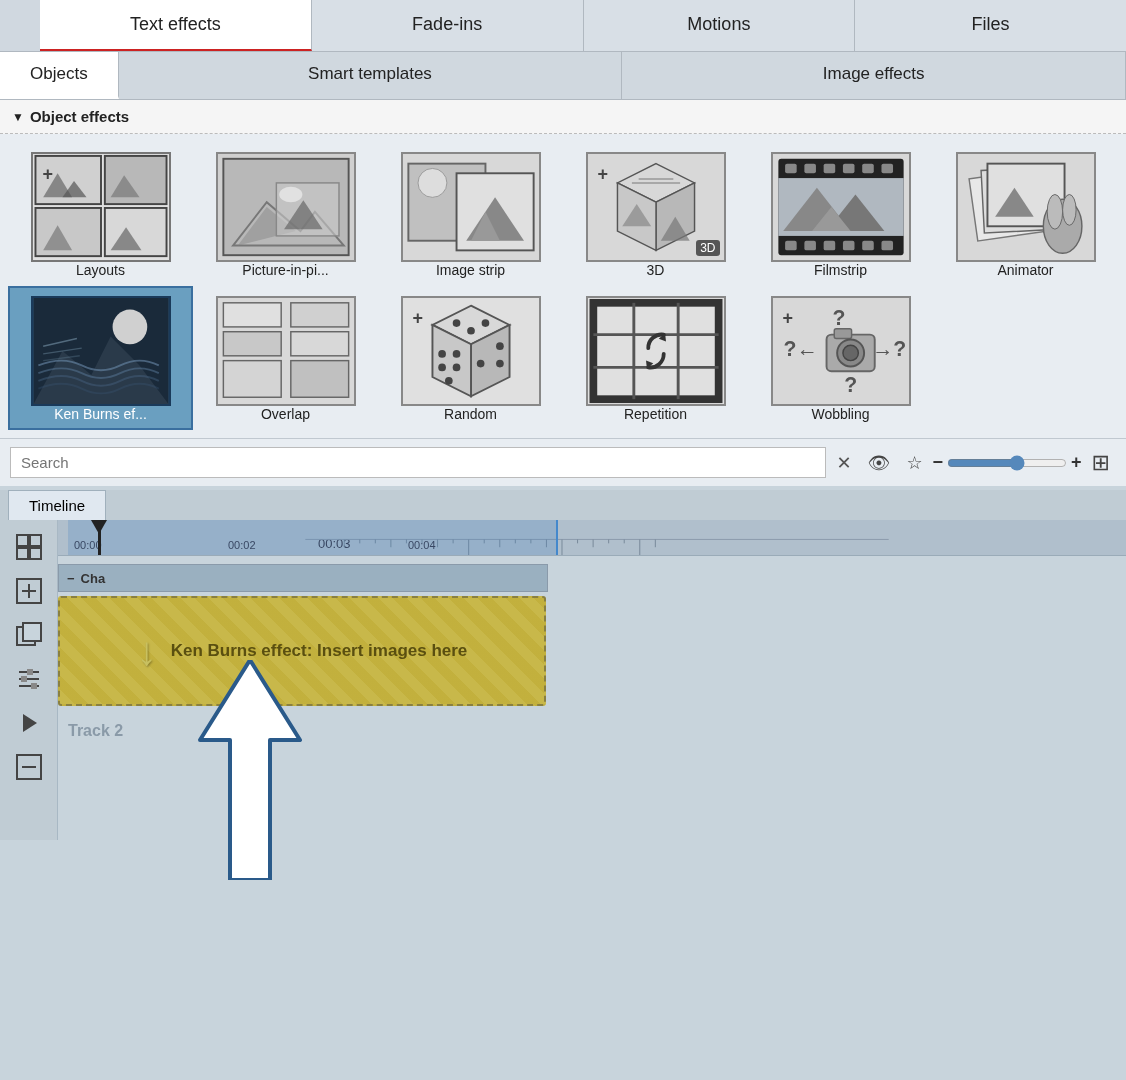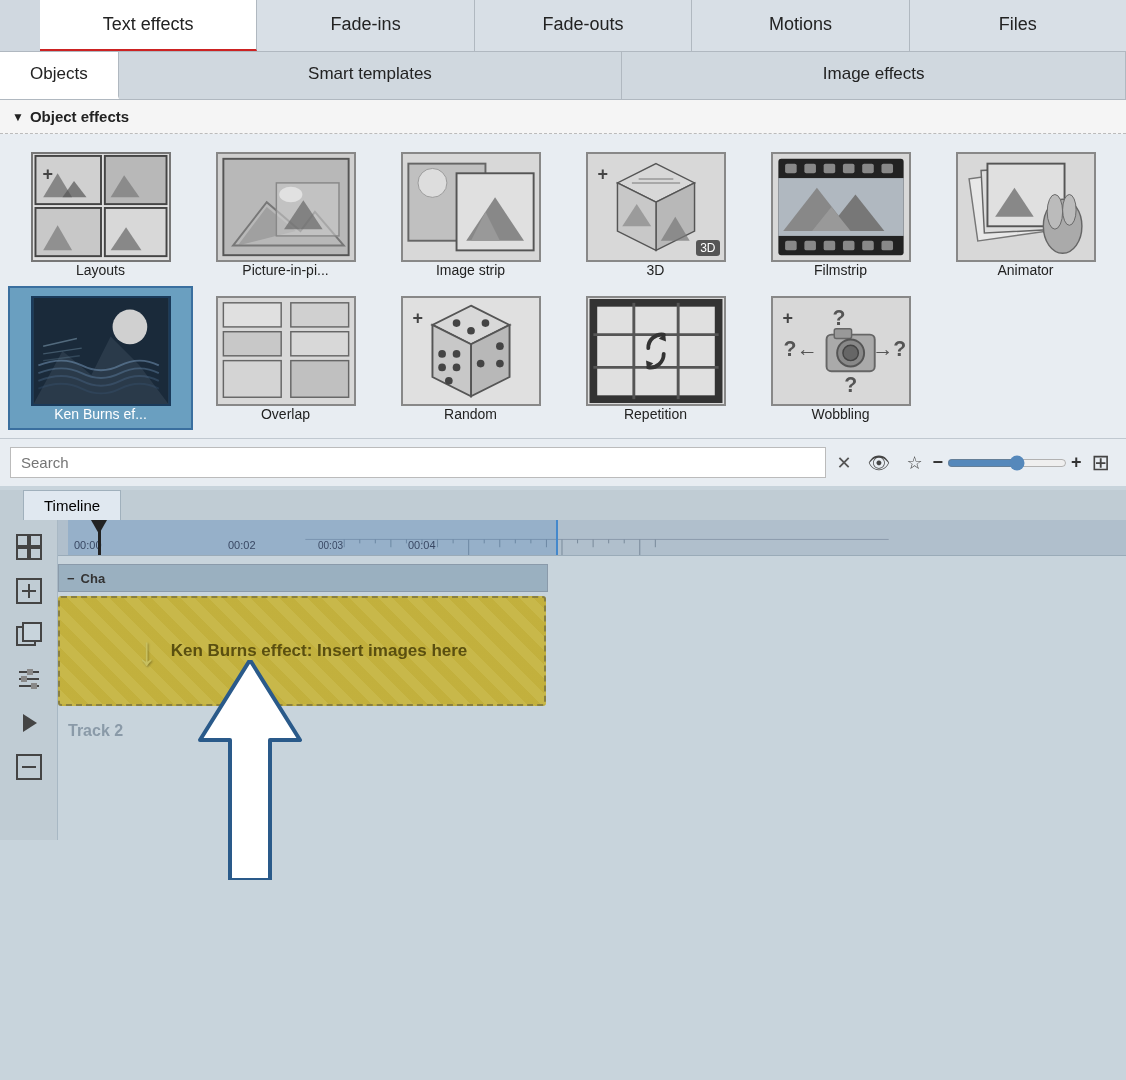--- a/index.html
+++ b/index.html
@@ -203,21 +203,21 @@
       position: relative;
     }
     .timeline-tab {
       display: inline-block;
       background: #e0e8f0;
       border: 1px solid #a0b0bc;
       border-bottom: none;
       padding: 6px 20px;
       font-size: 15px;
       cursor: pointer;
-      margin-left: 23px;
+      margin-left: 8px;
     }
 
     .timeline-body {
       display: flex;
       background: #c8d4dc;
       min-height: 320px;
     }
 
     .timeline-left-toolbar {
       width: 58px;
@@ -343,21 +343,20 @@
       z-index: 100;
       pointer-events: none;
     }
   </style>
 </head>
 <body>
 
 <div class="top-tabs">
   <div class="top-tab active">Text effects</div>
   <div class="top-tab">Fade-ins</div>
-  <div class="top-tab">Fade-outs</div>
   <div class="top-tab">Motions</div>
   <div class="top-tab">Files</div>
 </div>
 
 <div class="second-tabs">
   <div class="second-tab active">Objects</div>
   <div class="second-tab" style="flex:2; text-align:center;">Smart templates</div>
   <div class="second-tab" style="flex:2; text-align:center;">Image effects</div>
 </div>
 
@@ -667,21 +666,21 @@
 
     <div class="timeline-content">
 
       <div class="timeline-ruler">
         <div class="timeline-playhead">
           <div class="playhead-triangle"></div>
         </div>
         <div style="position:relative; width:100%; height:100%; display:flex; align-items:flex-end;">
           <span style="position:absolute; left:6px; bottom:4px; font-size:11px; color:#334;">00:00</span>
           <span style="position:absolute; left:160px; bottom:4px; font-size:11px; color:#334;">00:02</span>
-          <span style="position:absolute; left:250px; bottom:4px; font-size:10px; color:#334;">00:03</span>
+          <span style="position:absolute; left:250px; bottom:4px; font-size:13px; color:#334;">00:03</span>
           <span style="position:absolute; left:340px; bottom:4px; font-size:11px; color:#334;">00:04</span>
 
           <svg style="position:absolute; left:0; top:0; width:100%; height:100%;" viewBox="0 0 600 36">
             <line x1="0" y1="20" x2="600" y2="20" stroke="#8a9aaa" stroke-width="1"></line>
 
             <line x1="40" y1="20" x2="40" y2="28" stroke="#778899" stroke-width="1"></line>
             <line x1="56" y1="20" x2="56" y2="24" stroke="#778899" stroke-width="1"></line>
             <line x1="72" y1="20" x2="72" y2="24" stroke="#778899" stroke-width="1"></line>
             <line x1="88" y1="20" x2="88" y2="28" stroke="#778899" stroke-width="1"></line>
             <line x1="104" y1="20" x2="104" y2="24" stroke="#778899" stroke-width="1"></line>

